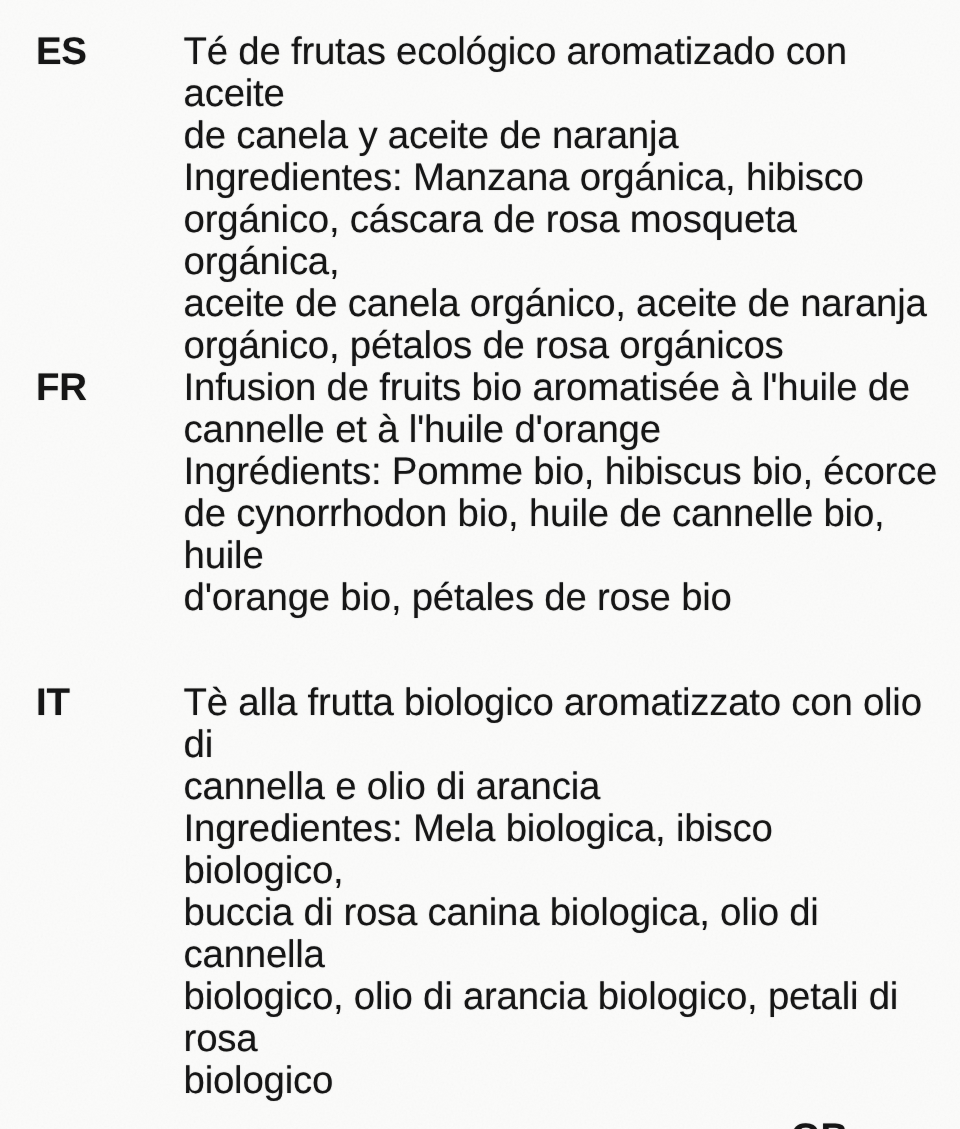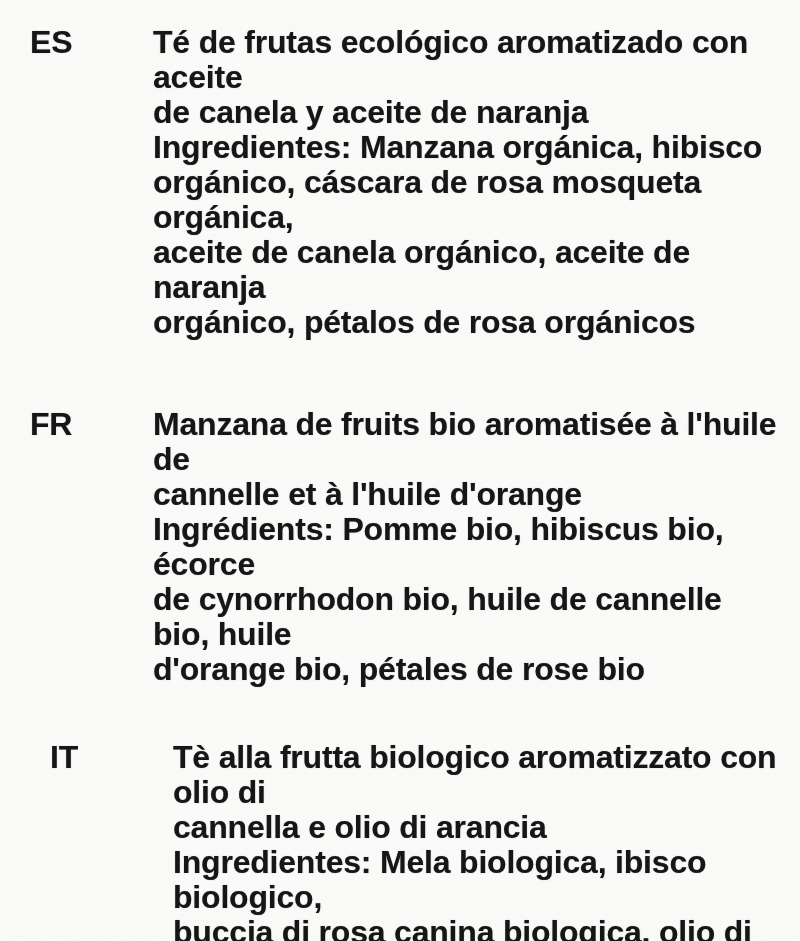--- a/index.html
+++ b/index.html
@@ -29,31 +29,30 @@
     padding: 25px 18px 0 30px;
     font-size: 32px;
     line-height: 35px;
     letter-spacing: -0.2px;
     text-shadow: 0 0 1px rgba(40,40,40,0.45);
   }
   .lang-row {
     display: flex;
     align-items: flex-start;
   }
-  .lang-row.gap-large { margin-top: 67px; }
-  .lang-row.gap-medium { margin-top: 53px; margin-left: 20px; }
+  .lang-row.gap-large { }
+  .lang-row.gap-medium { margin-top: 53px; }
   .lang-row.gap-none { margin-top: 12px; justify-content: flex-end; }
   .lang-code {
     flex: 0 0 123px;
     font-weight: bold;
   }
   .lang-text {
     white-space: pre-line;
     width: 640px;
-    font-weight: bold;
   }
 </style>
 </head>
 <body>
 
 <svg class="noise-layer" xmlns="http://www.w3.org/2000/svg">
   <filter id="paperNoise">
     <feTurbulence type="fractalNoise" baseFrequency="0.55" numOctaves="2" stitchTiles="stitch"></feTurbulence>
     <feColorMatrix type="saturate" values="0"></feColorMatrix>
   </filter>
@@ -67,21 +66,21 @@
     <div class="lang-text">Té de frutas ecológico aromatizado con aceite
 de canela y aceite de naranja
 Ingredientes: Manzana orgánica, hibisco
 orgánico, cáscara de rosa mosqueta orgánica,
 aceite de canela orgánico, aceite de naranja
 orgánico, pétalos de rosa orgánicos</div>
   </div>
 
   <div class="lang-row gap-large">
     <div class="lang-code">FR</div>
-    <div class="lang-text">Manzana de fruits bio aromatisée à l'huile de
+    <div class="lang-text">Infusion de fruits bio aromatisée à l'huile de
 cannelle et à l'huile d'orange
 Ingrédients: Pomme bio, hibiscus bio, écorce
 de cynorrhodon bio, huile de cannelle bio, huile
 d'orange bio, pétales de rose bio</div>
   </div>
 
   <div class="lang-row gap-medium">
     <div class="lang-code">IT</div>
     <div class="lang-text">Tè alla frutta biologico aromatizzato con olio di
 cannella e olio di arancia

